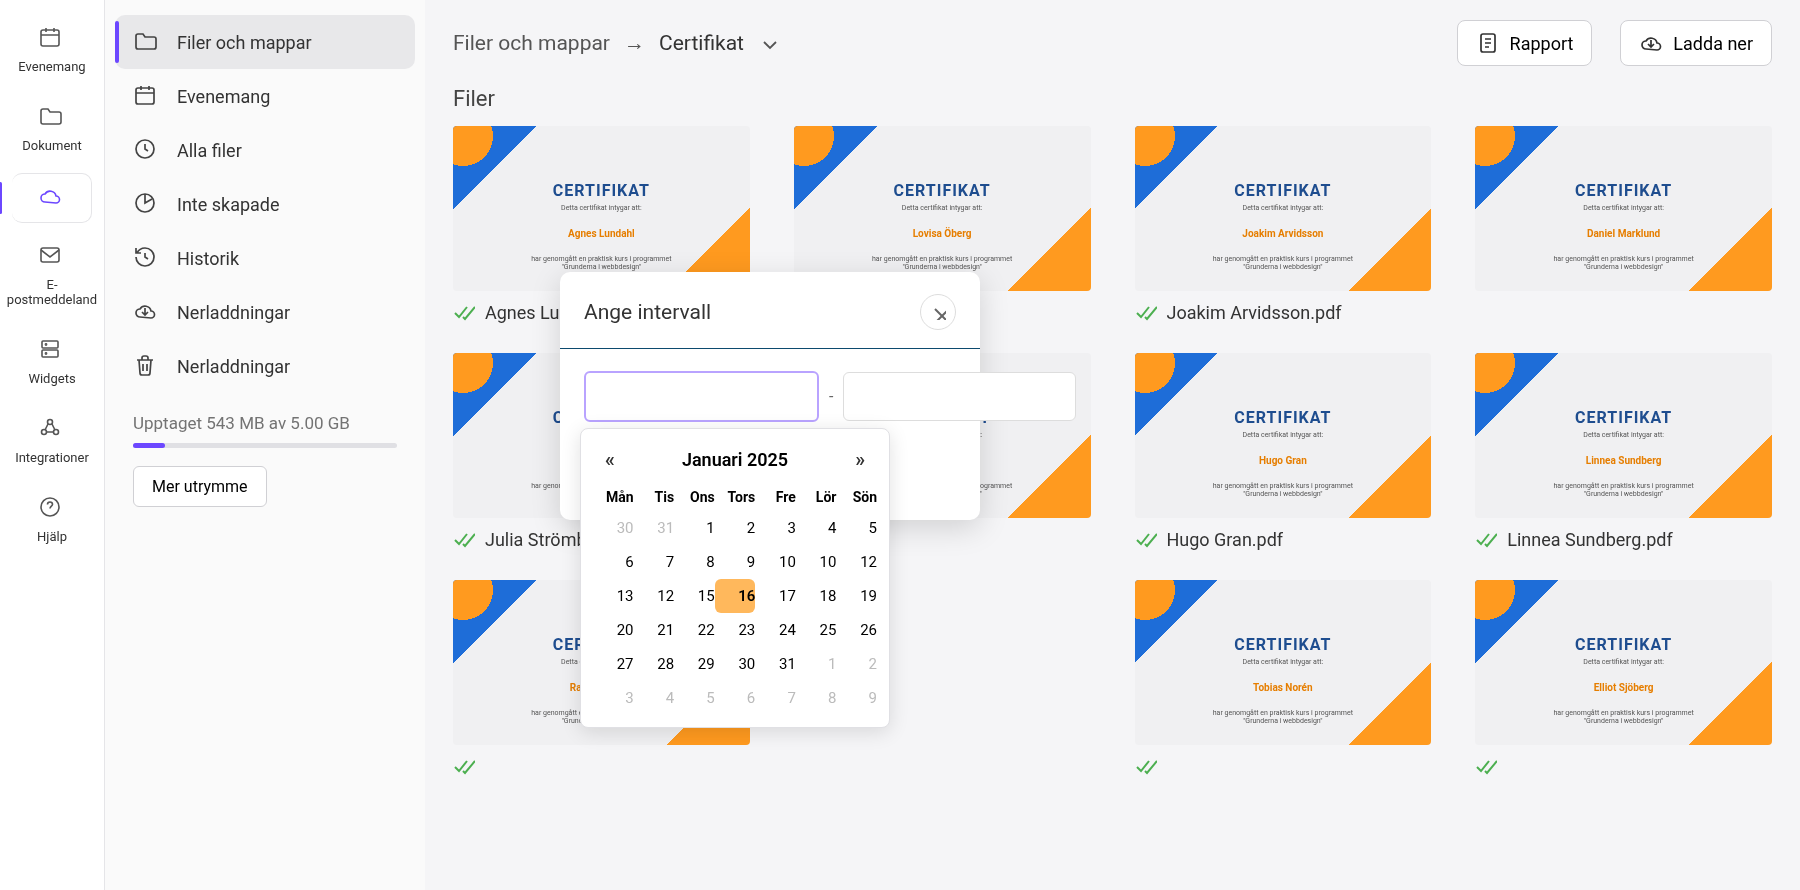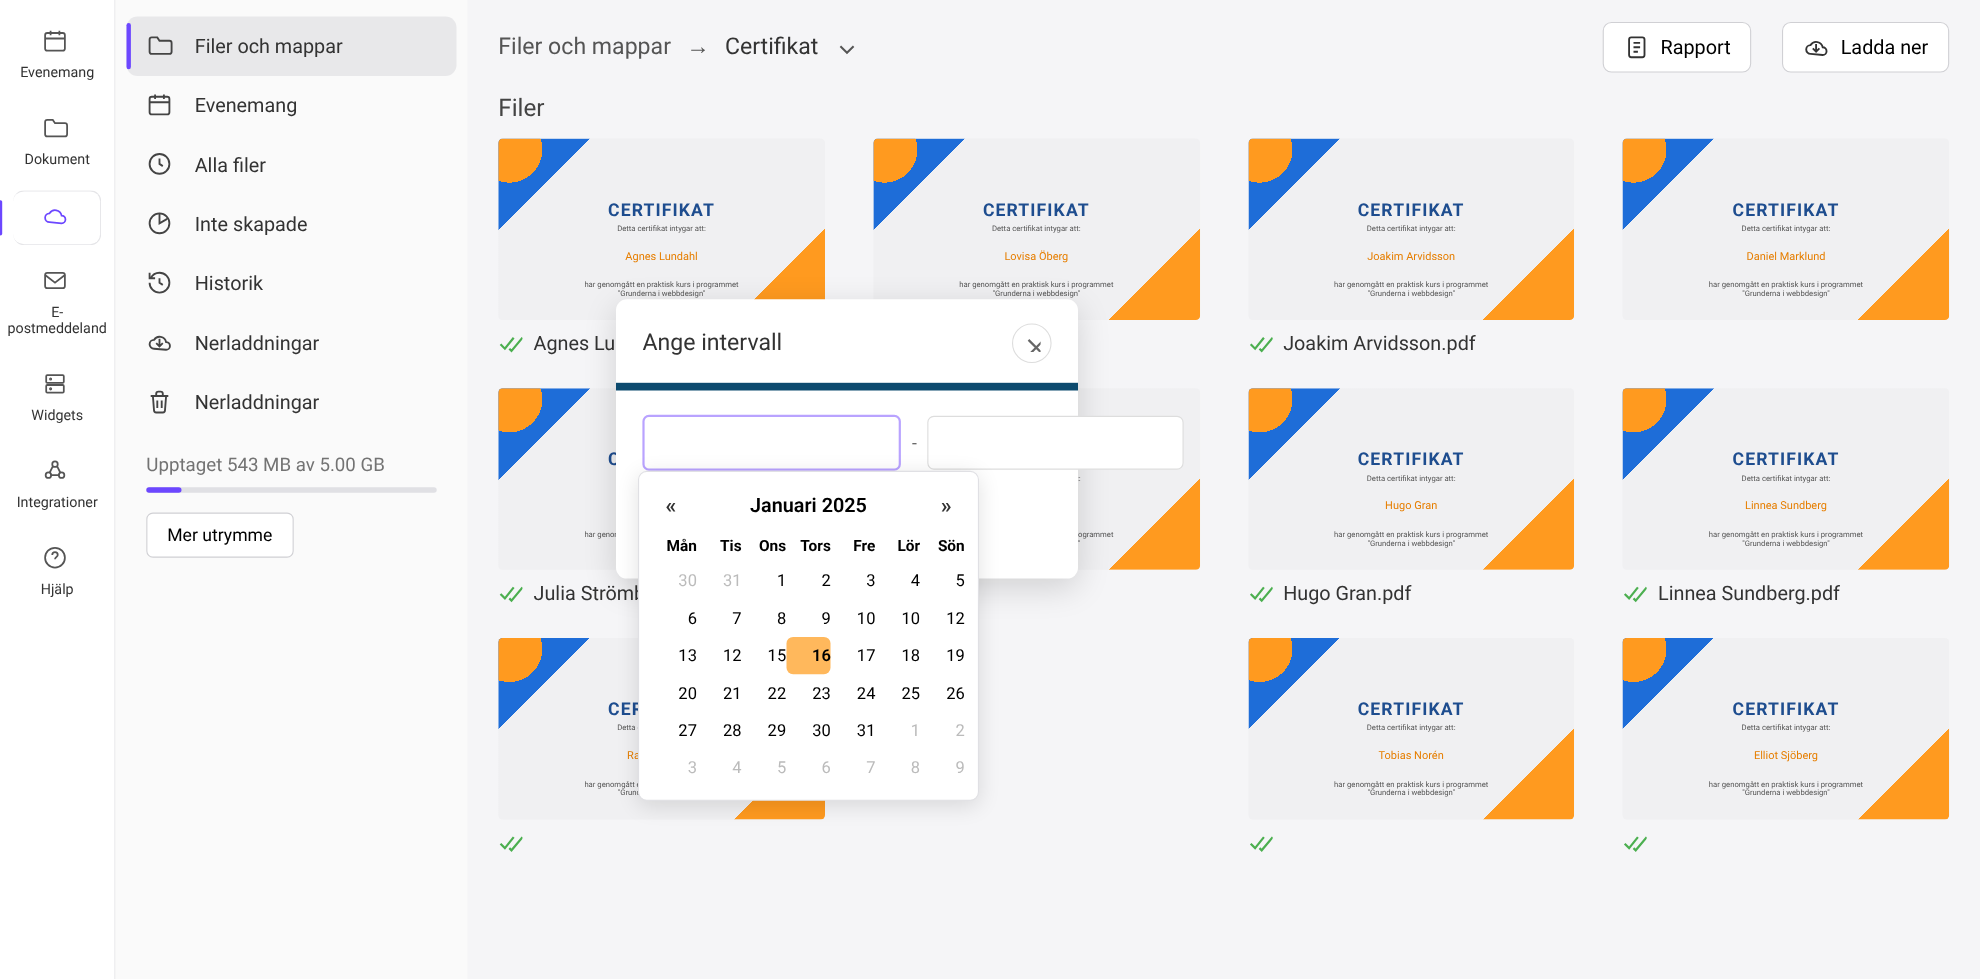--- a/index.html
+++ b/index.html
@@ -30,28 +30,28 @@
 .act-btn svg{width:24px;height:24px;stroke:#333;fill:none;stroke-width:1.7}
 .section-title{font-size:22px;color:#444;margin-bottom:15px}
 .grid{display:grid;grid-template-columns:repeat(4,1fr);gap:30px 44px}
 .card{display:flex;flex-direction:column;gap:10px}
 .thumb{height:165px;background:#f2f2f4;border-radius:4px;position:relative;overflow:hidden;display:flex;align-items:center;justify-content:center}
 .cert{position:absolute;inset:0;background:linear-gradient(135deg,#1e6dd8 0%,#1e6dd8 18%,#f0f0f2 18%,#f0f0f2 82%,#ff9a1f 82%,#ff9a1f 100%)}
 .cert::before{content:"";position:absolute;top:0;left:0;width:60px;height:60px;background:radial-gradient(circle at 10px 10px,#ff9a1f 30px,transparent 30px)}
 .cert-inner{position:relative;text-align:center;padding-top:38px}
 .cert-title{font-size:16px;font-weight:700;color:#1e4d8f;letter-spacing:1px}
 .cert-sub{font-size:7px;color:#555;margin:4px 0}
-.cert-name{font-size:10px;font-weight:400;color:#e67e00;margin:16px 0}
+.cert-name{font-size:10px;font-weight:700;color:#e67e00;margin:16px 0}
 .file-row{display:flex;align-items:center;gap:10px;font-size:18px;color:#333}
 .file-row svg{width:22px;height:22px;fill:none;stroke-width:2}
 .dbl-check{stroke:#4caf50}
 .x-mark{stroke:#e53935}
 
 .modal{position:absolute;left:135px;top:272px;width:420px;background:#fff;border-radius:10px;box-shadow:0 8px 30px rgba(0,0,0,.15);padding:22px 0}
-.modal-head{display:flex;justify-content:space-between;align-items:center;padding:0 24px 18px;border-bottom:7px solid #0c4a6e}
+.modal-head{display:flex;justify-content:space-between;align-items:center;padding:0 24px 18px;border-bottom:1px solid #0c4a6e}
 .modal-title{font-size:21px;color:#333}
 .close-btn{width:36px;height:36px;border:1px solid #ddd;border-radius:50%;background:#fff;display:flex;align-items:center;justify-content:center;cursor:pointer}
 .close-btn svg{width:16px;height:16px;stroke:#666;stroke-width:2}
 .range{display:flex;align-items:center;gap:10px;padding:22px 24px 10px}
 .range input{flex:1;padding:14px;border:1px solid #ddd;border-radius:6px;font-size:16px}
 .range input:first-child{border:2px solid #b9a3ff;outline:none}
 .range-sep{color:#666}
 .apply{margin:18px 24px 0 auto;display:block;background:#7c5cff;color:#fff;border:none;padding:14px 38px;border-radius:8px;font-size:17px;cursor:pointer;visibility:hidden}
 
 .cal{position:absolute;left:155px;top:428px;width:310px;background:#fff;border:1px solid #e0e0e4;border-radius:8px;box-shadow:0 4px 20px rgba(0,0,0,.12);padding:12px}

